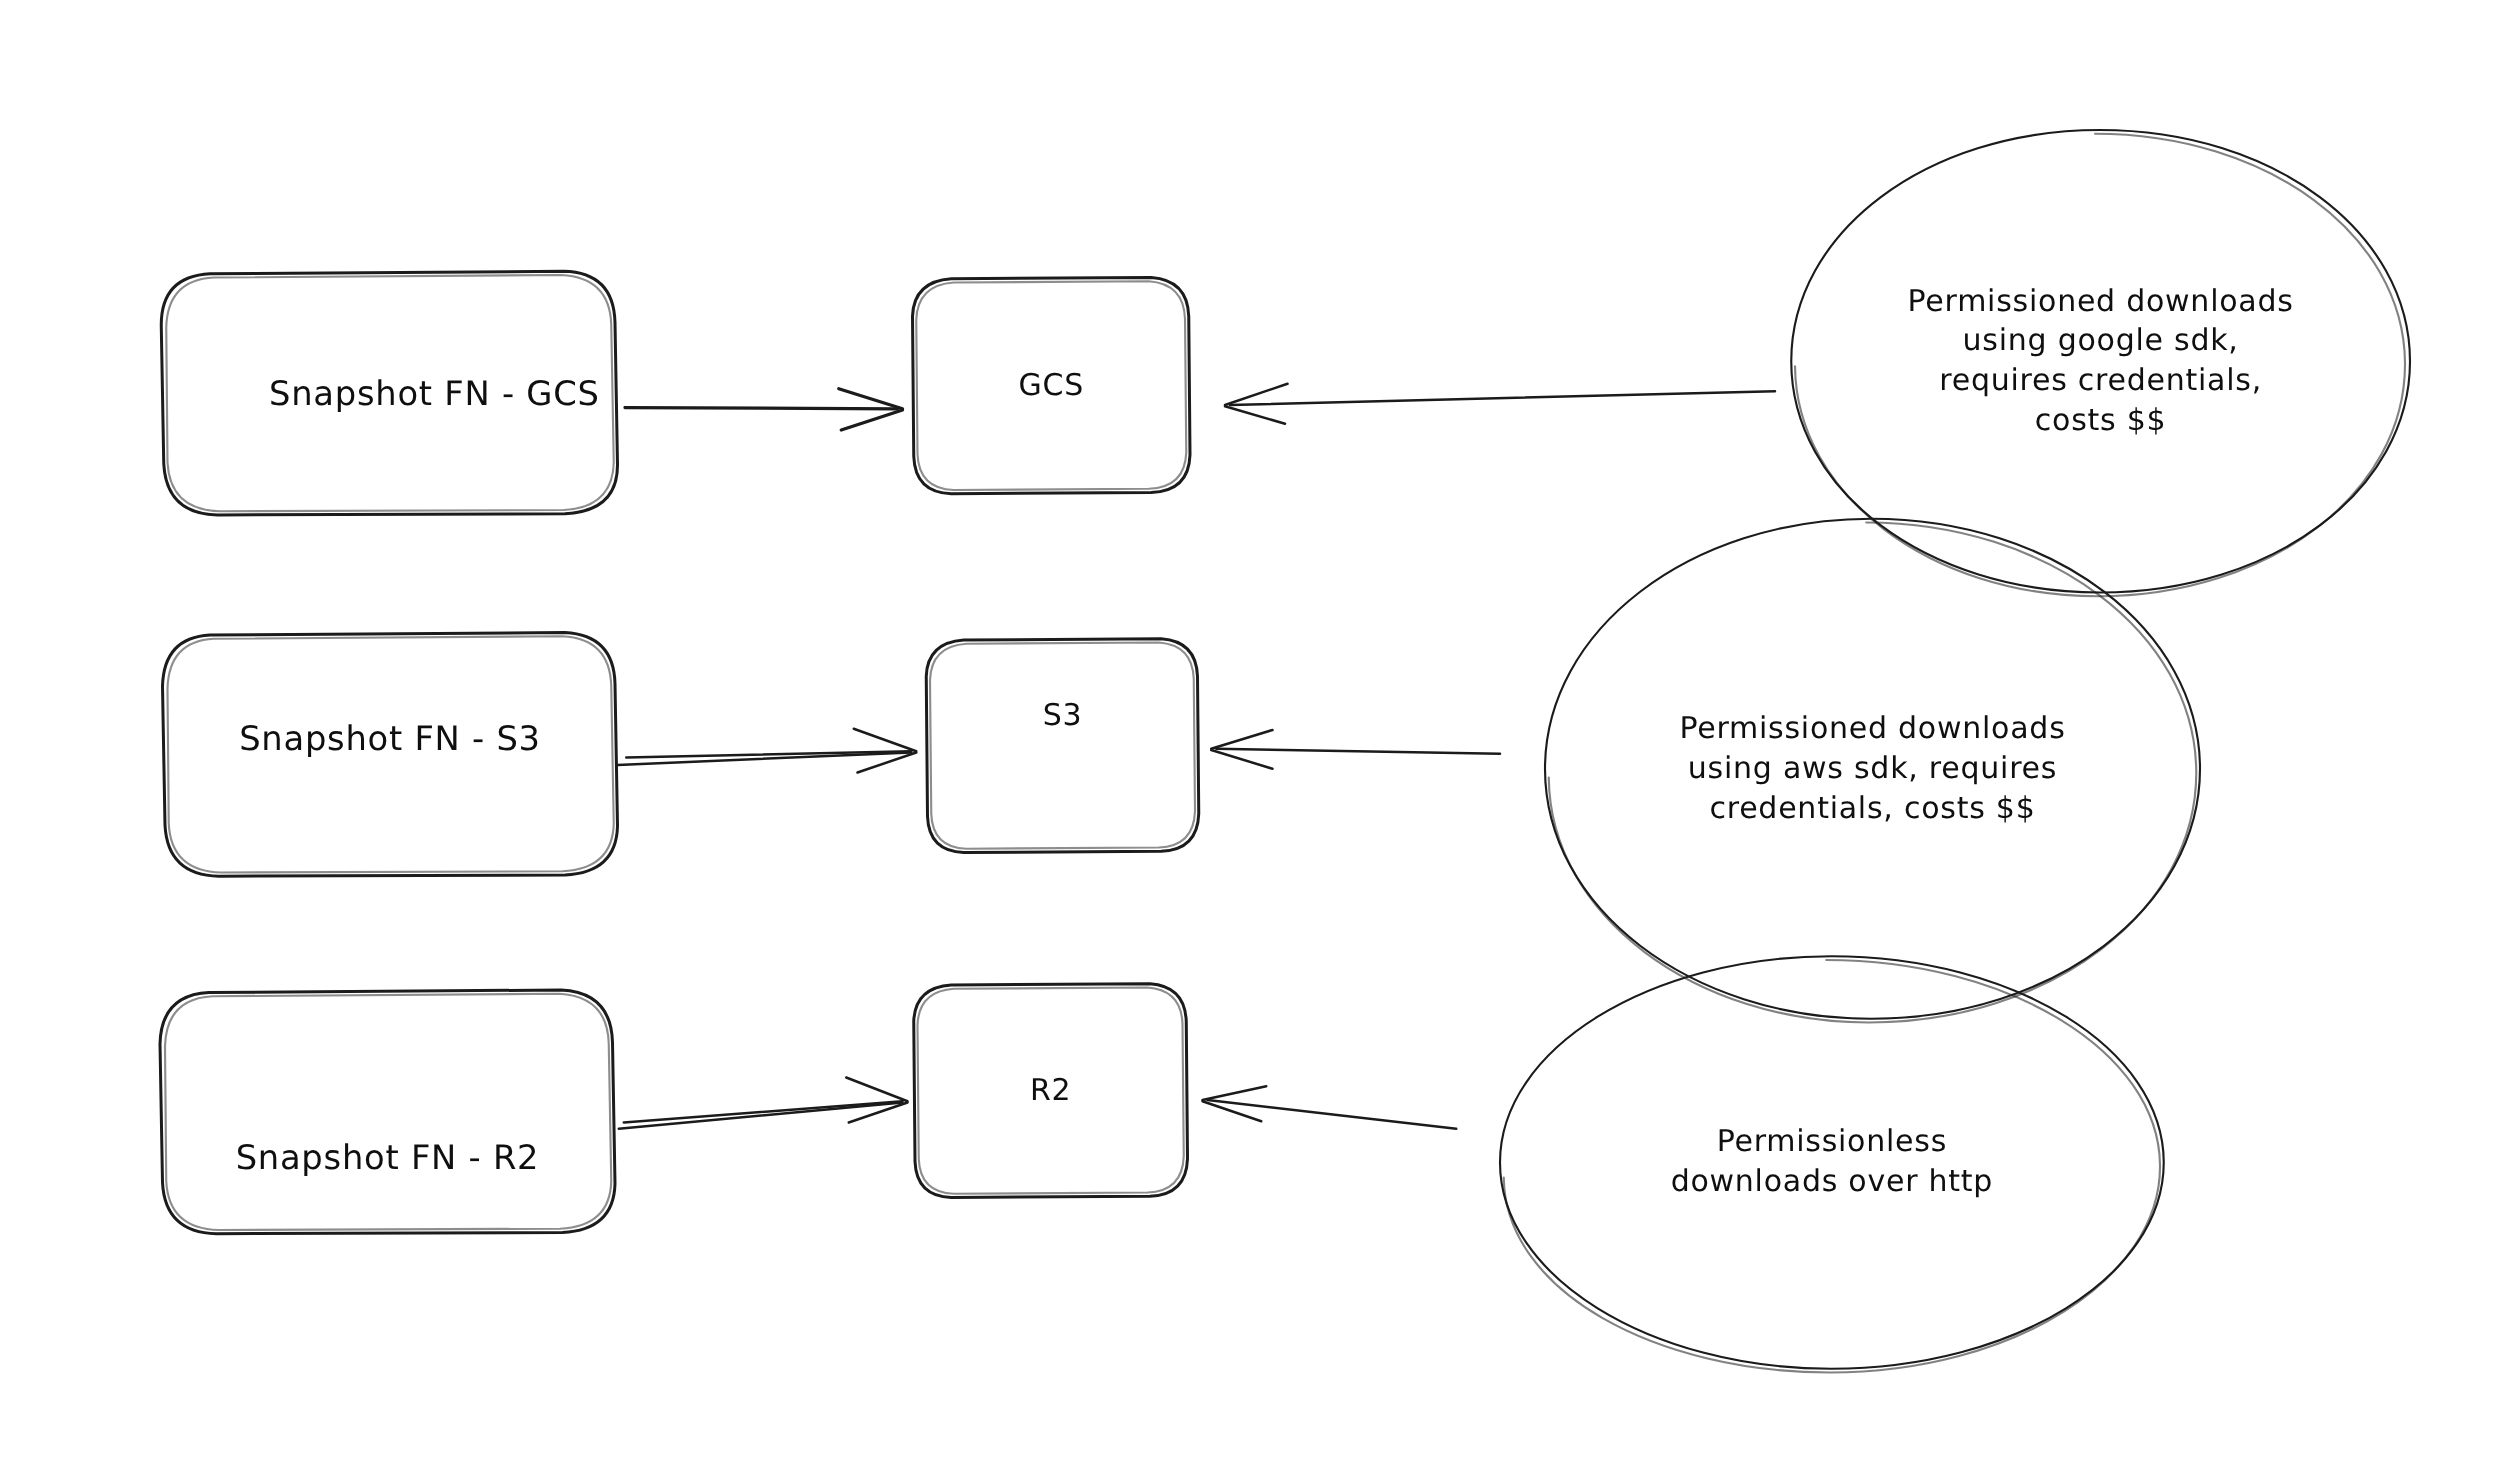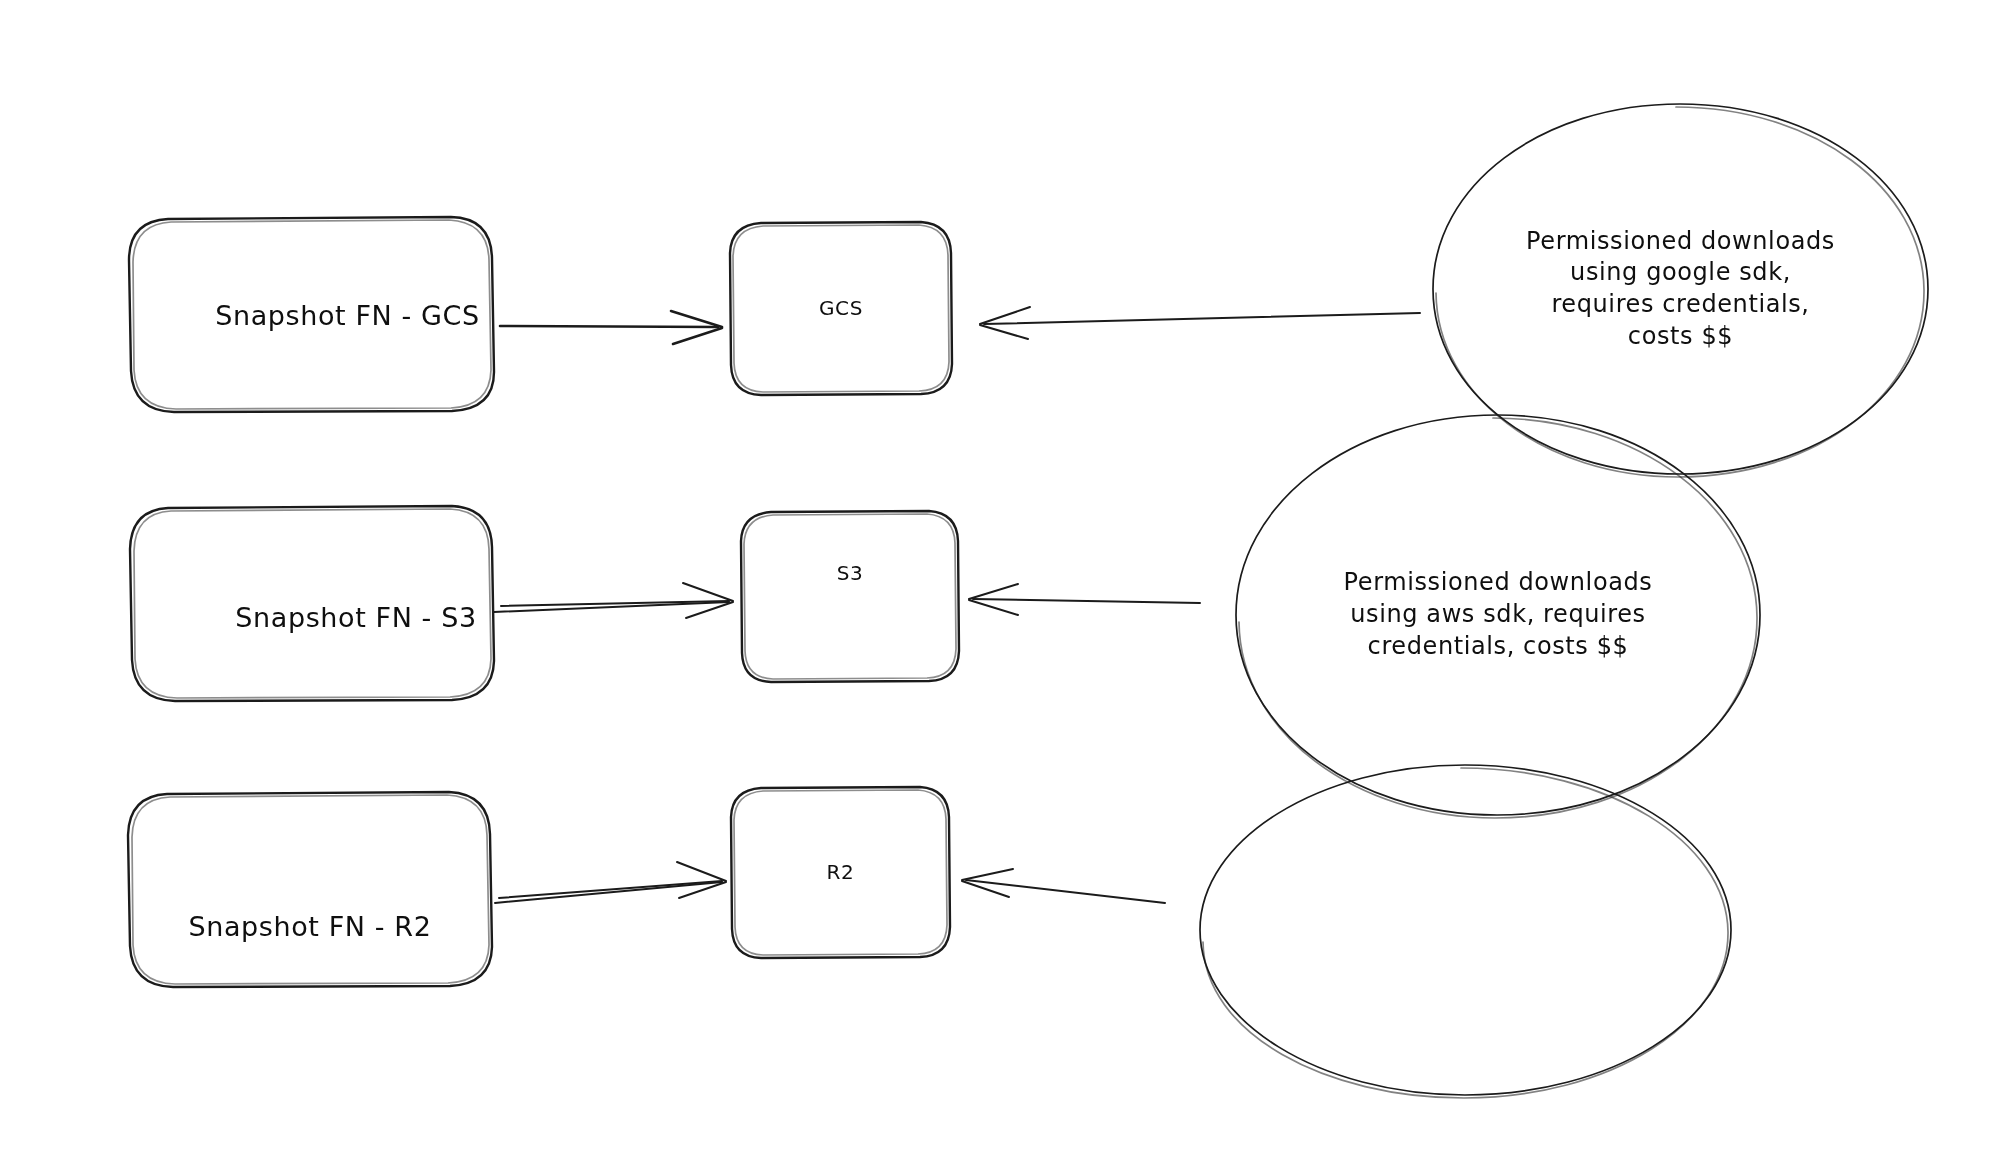--- a/index.html
+++ b/index.html
@@ -44,21 +44,21 @@
     justify-content: center;
     text-align: center;
     color: #0f0f0f;
     font-family: "DejaVu Sans", sans-serif;
     letter-spacing: 0.6px;
     line-height: 1.32;
     white-space: pre-line;
     pointer-events: none;
   }
   .label-box   { font-size: 27px; }
-  .label-store { font-size: 20px; }
+  .label-store { font-size: 24px; }
   .label-note  { font-size: 24px; }
 </style>
 </head>
 <body>
 
 <div id="canvas">
 
   <svg id="sketch" viewBox="0 0 2000 1174">
 
     <g>
@@ -169,26 +169,28 @@
 
   <div class="node-label label-box" style="left:129px; top:219px; width:365px; height:193px;padding-left:36px;">Snapshot FN - GCS</div>
 
   <div class="node-label label-store" style="left:730px; top:222px; width:222px; height:173px;">GCS</div>
 
   <div class="node-label label-note" style="left:1433px; top:104px; width:495px; height:370px;">Permissioned downloads
 using google sdk,
 requires credentials,
 costs $$</div>
 
-  <div class="node-label label-box" style="left:130px; top:506px; width:364px; height:223px;margin-left:44px;">Snapshot FN - S3</div>
+  <div class="node-label label-box" style="left:130px; top:480px; width:364px; height:223px;">Snapshot FN - S3</div>
 
   <div class="node-label label-store" style="left:741px; top:511px; width:218px; height:124px;">S3</div>
 
   <div class="node-label label-note" style="left:1236px; top:415px; width:524px; height:400px;">Permissioned downloads
 using aws sdk, requires
 credentials, costs $$</div>
 
   <div class="node-label label-box" style="left:128px; top:792px; width:364px; height:195px;margin-top:37px;">Snapshot FN - R2</div>
 
   <div class="node-label label-store" style="left:731px; top:787px; width:219px; height:171px;">R2</div>
 
+  <div class="node-label label-note" style="left:1200px; top:765px; width:531px; height:330px;">Permissionless
+downloads over http</div>
 
 </div>
 
 </body></html>

